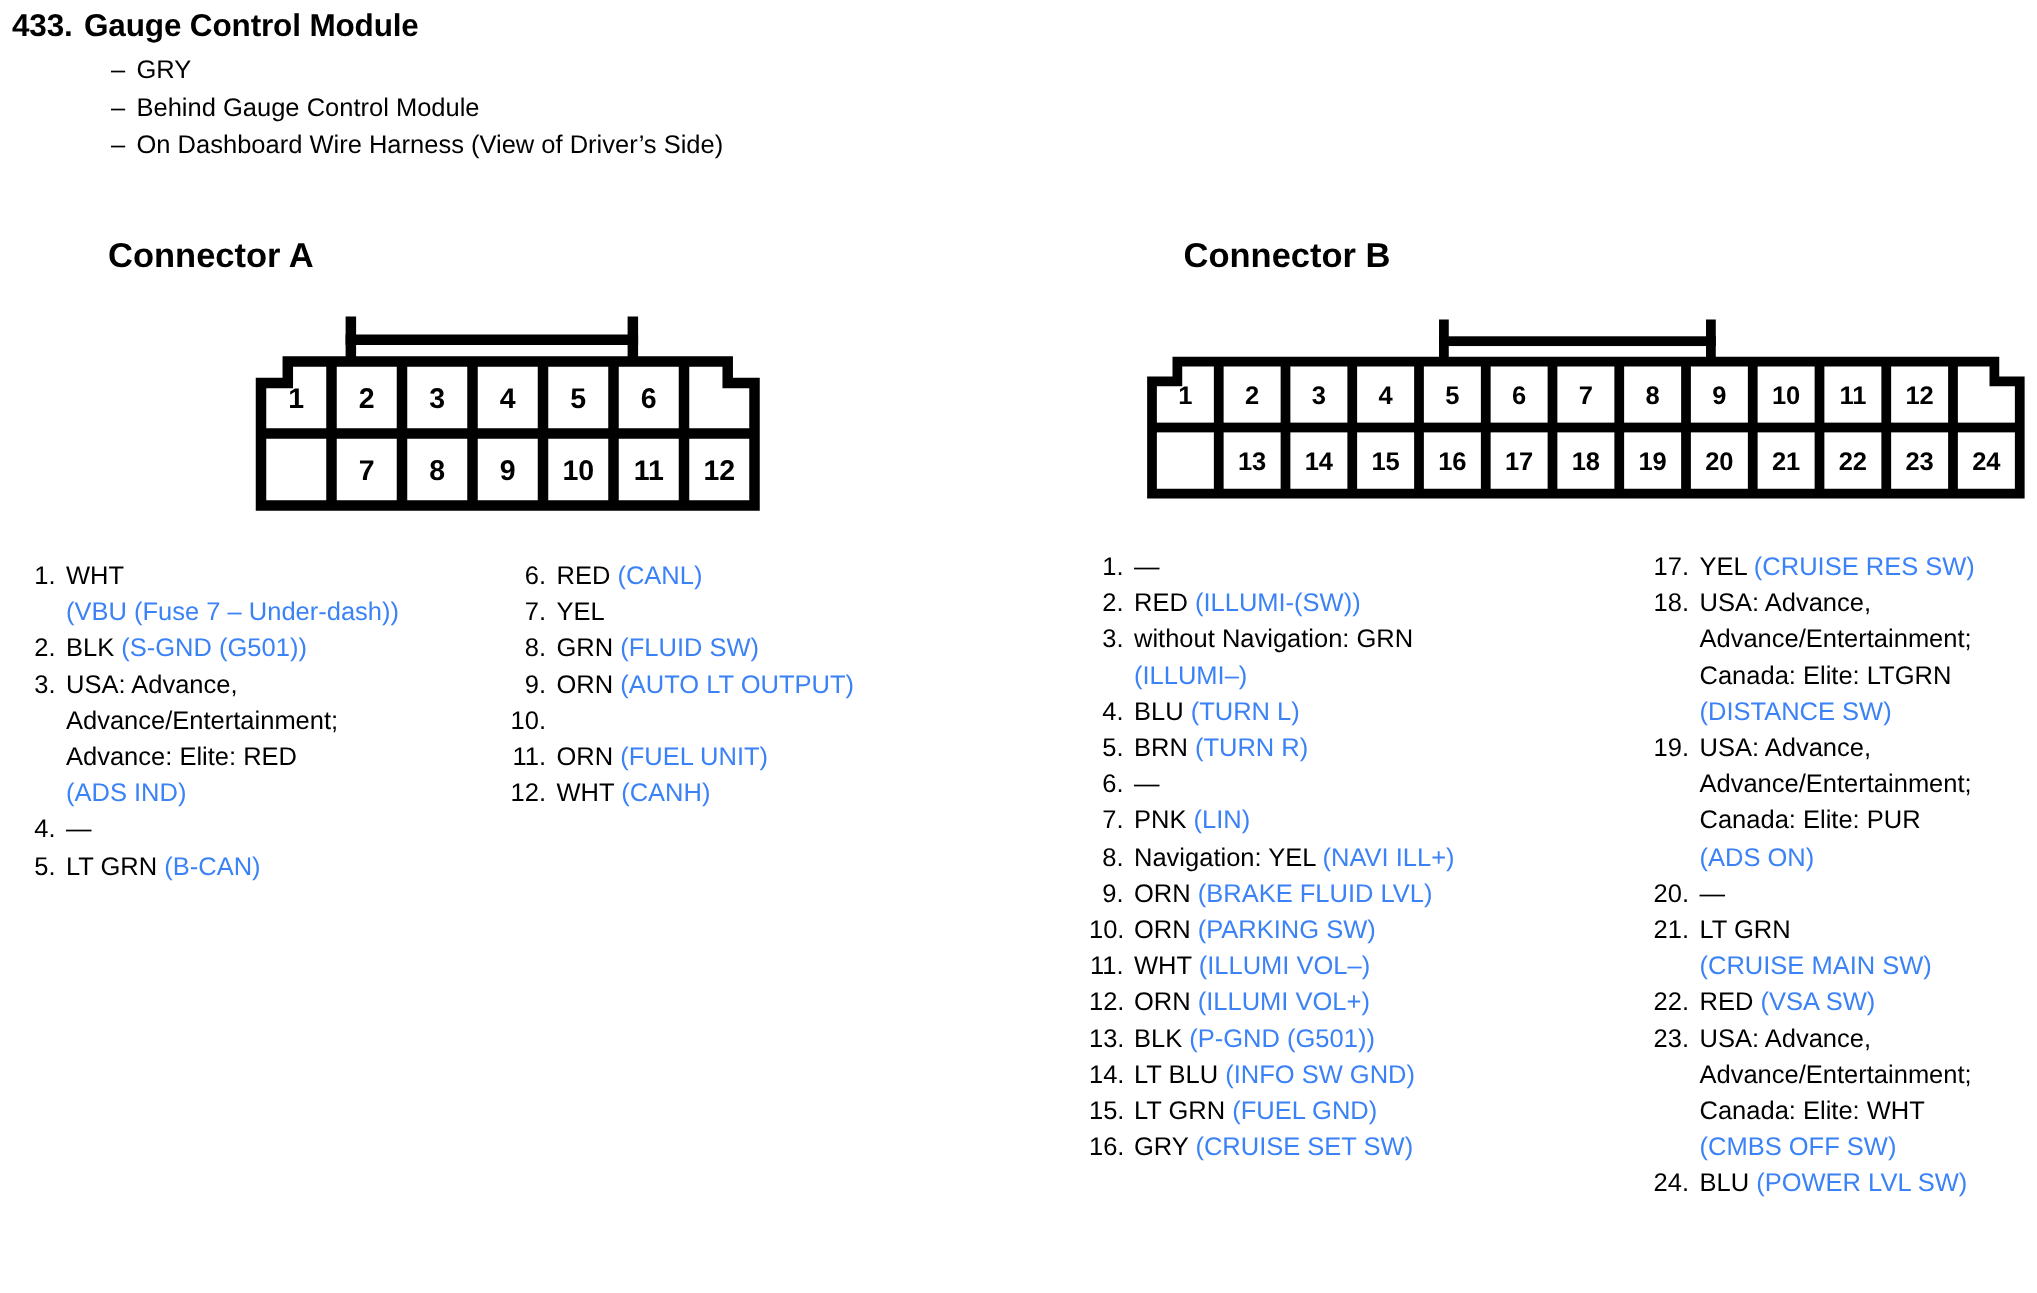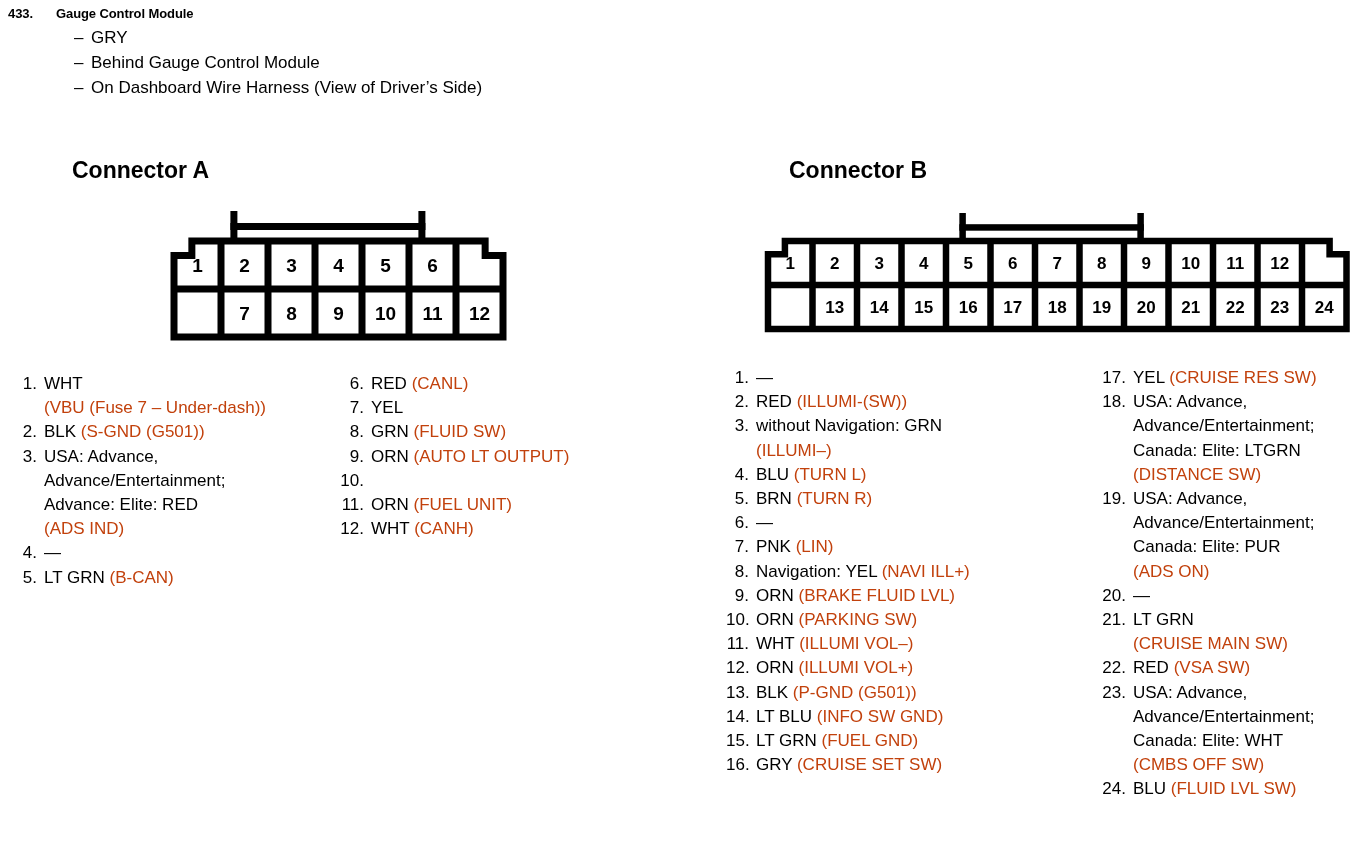--- a/index.html
+++ b/index.html
@@ -21,21 +21,21 @@
   .header {
     position: absolute;
     left: 8px;
     top: 6px;
     width: 900px;
   }
   .title-row {
     display: flex;
     align-items: baseline;
     font-weight: bold;
-    font-size: 13px;
+    font-size: 21px;
     letter-spacing: -0.1px;
   }
   .title-num {
     width: 48px;
     flex: 0 0 48px;
   }
   .title-text { white-space: nowrap; }
 
   .sub-list {
     margin-top: 4px;
@@ -89,21 +89,21 @@
   .pin-num {
     flex: 0 0 auto;
     text-align: right;
     padding-right: 7px;
   }
   .w-narrow .pin-num { width: 23px; }
   .w-wide   .pin-num { width: 30px; }
 
   .pin-body { flex: 1 1 auto; }
   .pin-line { white-space: normal; }
-  .sig { color: #c2410c; }
+  .sig { color: #3b82f6; }
 </style>
 </head>
 <body>
 
 <div class="header">
   <div class="title-row">
     <span class="title-num">433.</span>
     <span class="title-text">Gauge Control Module</span>
   </div>
   <div class="sub-list">
@@ -446,16 +446,16 @@
       <span class="pin-body">
         <div class="pin-line"><span>USA: Advance,</span></div>
         <div class="pin-line"><span>Advance/Entertainment;</span></div>
         <div class="pin-line"><span>Canada: Elite: WHT</span></div>
         <div class="pin-line"><span class="sig">(CMBS OFF SW)</span></div>
       </span>
     </div>
     <div class="pin-row">
       <span class="pin-num">24.</span>
       <span class="pin-body">
-        <div class="pin-line"><span>BLU </span><span class="sig">(FLUID LVL SW)</span></div>
+        <div class="pin-line"><span>BLU </span><span class="sig">(POWER LVL SW)</span></div>
       </span>
     </div>
   </div>
 
 </body></html>

